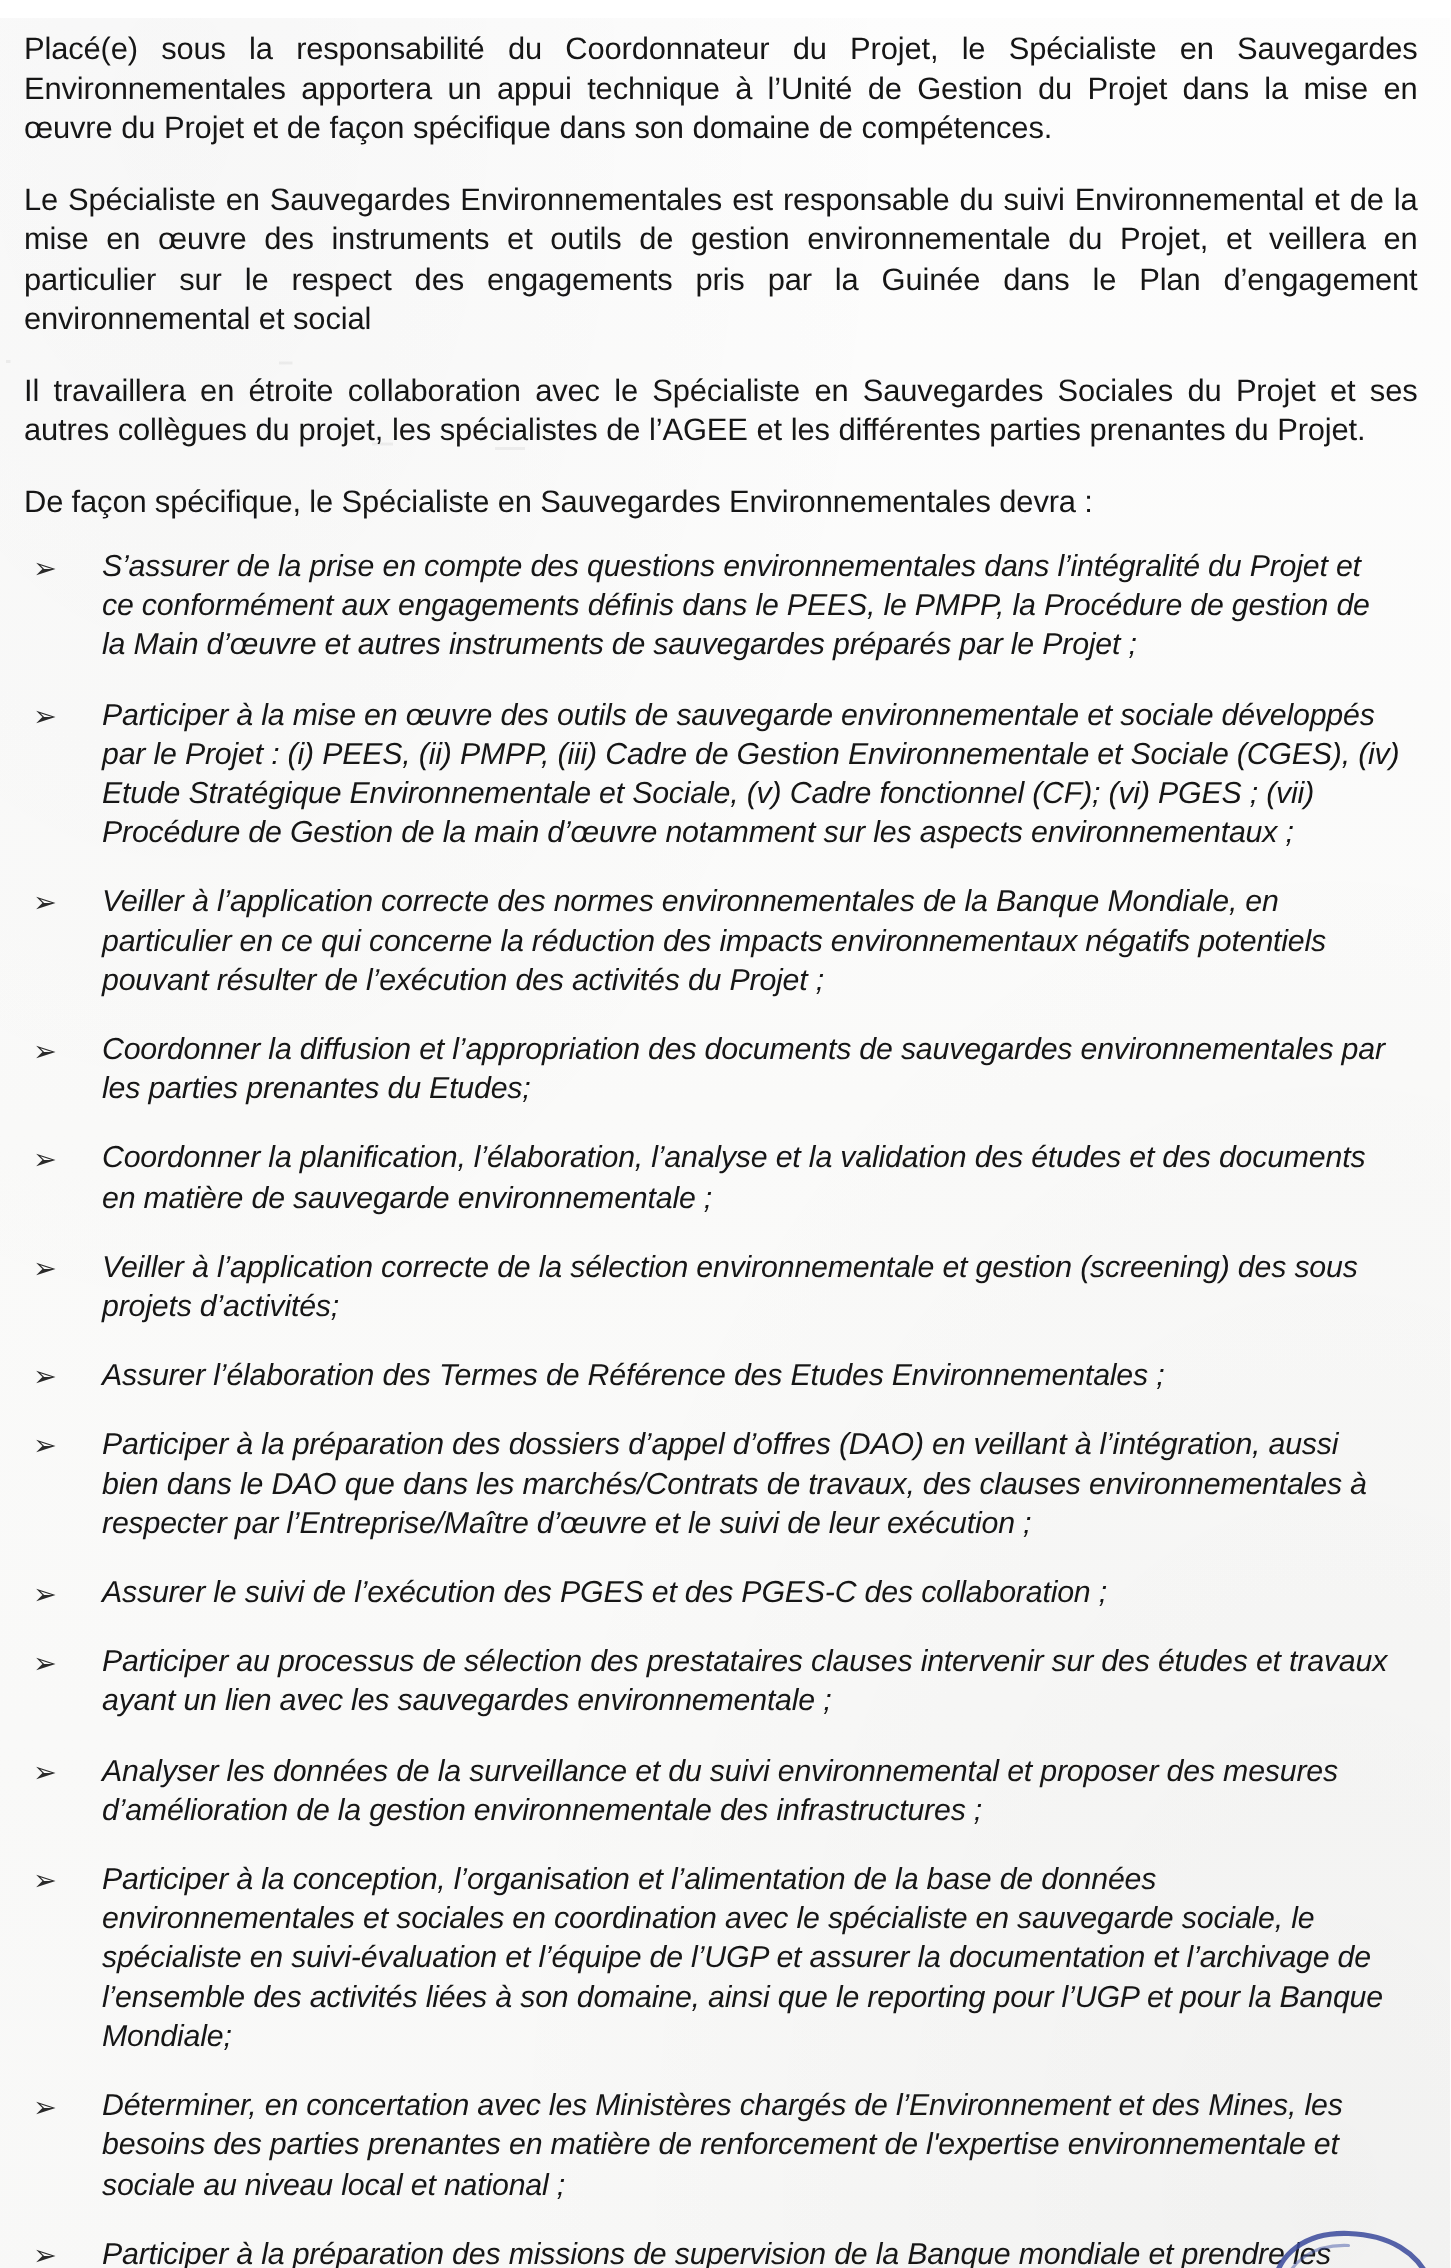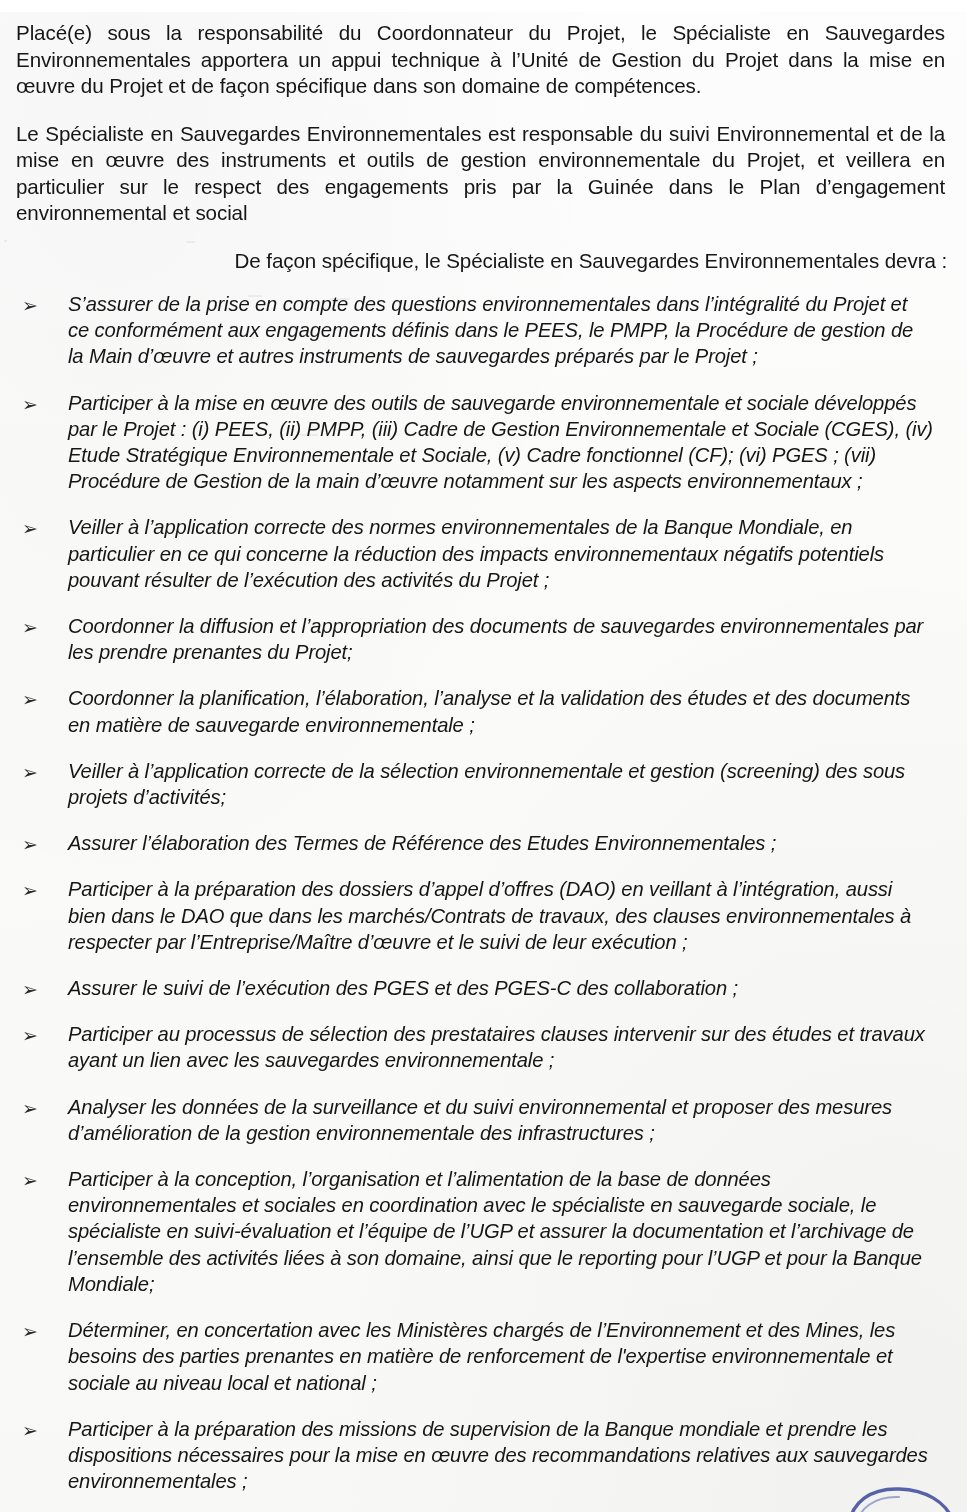--- a/index.html
+++ b/index.html
@@ -48,21 +48,21 @@
     text-justify: inter-word;
     margin: 0 0 21px 0;
     letter-spacing: -0.1px;
     word-spacing: 0.2px;
     padding-right: 2px;
   }
 
   .lead-in {
     font-size: 20.6px;
     line-height: 26.5px;
-    text-align: right;
+    text-align: left;
     margin: 0 0 17px 0;
     letter-spacing: -0.1px;
   }
 
   
   #duty-list {
     list-style: none;
     margin: 0;
     padding: 0;
   }
@@ -125,20 +125,21 @@
   <div class="speckle" style="left:330px; top:286px; width:20px; height:2px;"></div>
   <div class="speckle" style="left:300px; top:422px; width:18px; height:2px;"></div>
   <div class="speckle" style="left:600px; top:765px; width:16px; height:2px;"></div>
 
   <div id="content">
 
     <p class="para">Placé(e) sous la responsabilité du Coordonnateur du Projet, le Spécialiste en Sauvegardes Environnementales apportera un appui technique à l’Unité de Gestion du Projet dans la mise en œuvre du Projet et de façon spécifique dans son domaine de compétences.</p>
 
     <p class="para">Le Spécialiste en Sauvegardes Environnementales est responsable du suivi Environnemental et de la mise en œuvre des instruments et outils de gestion environnementale du Projet, et veillera en particulier sur le respect des engagements pris par la Guinée dans le Plan d’engagement environnemental et social</p>
 
+    <p class="para">Il travaillera en étroite collaboration avec le Spécialiste en Sauvegardes Sociales du Projet et ses autres collègues du projet, les spécialistes de l’AGEE et les différentes parties prenantes du Projet.</p>
 
     <p class="lead-in">De façon spécifique, le Spécialiste en Sauvegardes Environnementales devra :</p>
 
     <ul id="duty-list">
 
       <li class="duty-item">
         <span class="duty-bullet">➢</span>
         <span class="duty-text">S’assurer de la prise en compte des questions environnementales dans l’intégralité du Projet et ce conformément aux engagements définis dans le PEES, le PMPP, la Procédure de gestion de la Main d’œuvre et autres instruments de sauvegardes préparés par le Projet ;</span>
       </li>
 
@@ -147,21 +148,21 @@
         <span class="duty-text">Participer à la mise en œuvre des outils de sauvegarde environnementale et sociale développés par le Projet : (i) PEES, (ii) PMPP, (iii) Cadre de Gestion Environnementale et Sociale (CGES), (iv) Etude Stratégique Environnementale et Sociale, (v) Cadre fonctionnel (CF); (vi) PGES ; (vii) Procédure de Gestion de la main d’œuvre notamment sur les aspects environnementaux ;</span>
       </li>
 
       <li class="duty-item">
         <span class="duty-bullet">➢</span>
         <span class="duty-text">Veiller à l’application correcte des normes environnementales de la Banque Mondiale, en particulier en ce qui concerne la réduction des impacts environnementaux négatifs potentiels pouvant résulter de l’exécution des activités du Projet ;</span>
       </li>
 
       <li class="duty-item">
         <span class="duty-bullet">➢</span>
-        <span class="duty-text">Coordonner la diffusion et l’appropriation des documents de sauvegardes environnementales par les prendre prenantes du Projet;</span>
+        <span class="duty-text">Coordonner la diffusion et l’appropriation des documents de sauvegardes environnementales par les parties prenantes du Etudes;</span>
       </li>
 
       <li class="duty-item">
         <span class="duty-bullet">➢</span>
         <span class="duty-text">Coordonner la planification, l’élaboration, l’analyse et la validation des études et des documents en matière de sauvegarde environnementale ;</span>
       </li>
 
       <li class="duty-item">
         <span class="duty-bullet">➢</span>
         <span class="duty-text">Veiller à l’application correcte de la sélection environnementale et gestion (screening) des sous projets d’activités;</span>

